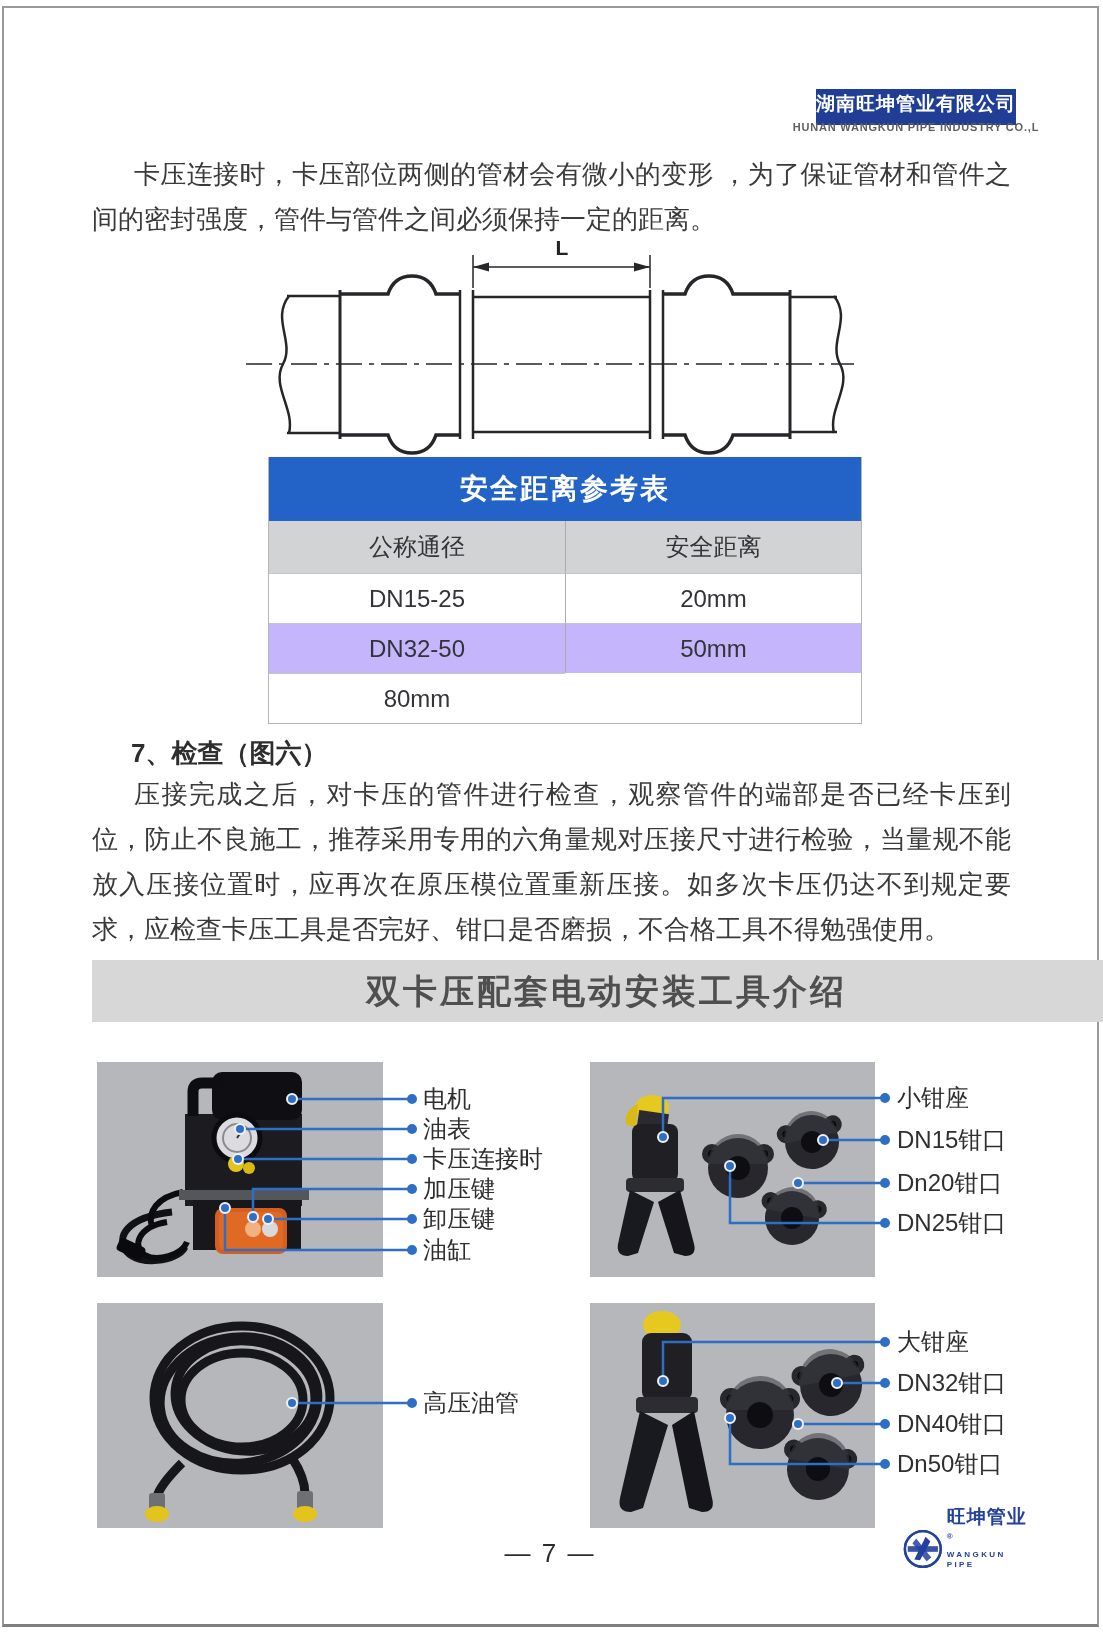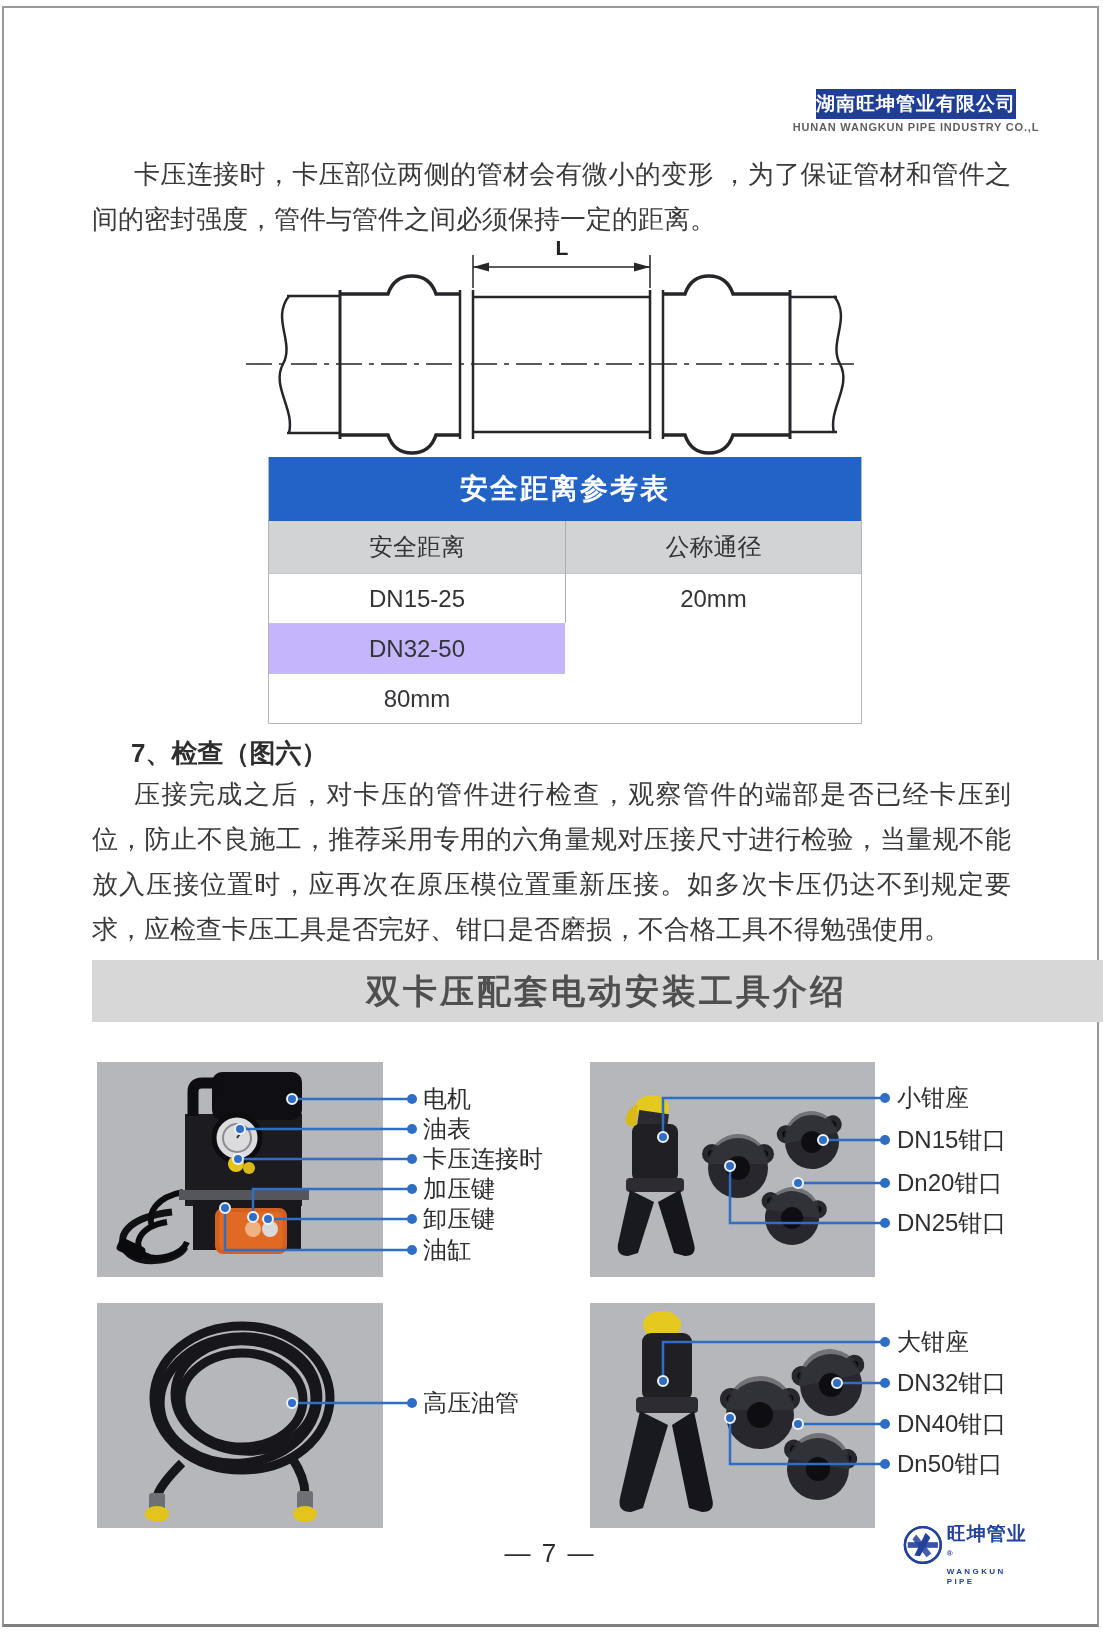--- a/index.html
+++ b/index.html
@@ -3,21 +3,21 @@
 <meta charset="utf-8">
 <style>
   * { margin:0; padding:0; box-sizing:border-box; }
   html,body { width:1103px; height:1632px; background:#ffffff; }
   body { font-family:"Liberation Sans", sans-serif; }
   #page { position:relative; width:1103px; height:1632px; background:#ffffff; overflow:hidden; }
   .page-border { position:absolute; left:2px; top:6px; width:1097px; height:1621px;
                  border:2px solid #97999b; border-bottom-width:3px; border-bottom-color:#7d7f81; }
 
   
-  .company-box { position:absolute; left:816px; top:89px; width:200px; height:30px;
+  .company-box { position:absolute; left:816px; top:89px; width:200px; height:36px;
                  background:#203e96; color:#fff; font-size:19px; font-weight:bold;
                  text-align:center; line-height:30px; letter-spacing:1px; }
   .company-en  { position:absolute; left:780px; top:121px; width:272px; text-align:center;
                  font-size:11px; font-weight:bold; color:#5d5f61; letter-spacing:0.8px; }
 
   
   .para { position:absolute; left:92px; width:919px; font-size:26px; line-height:45px;
           color:#3a3a3a; text-align:justify; text-indent:42px; }
   .para1 { top:152px; }
   .para2 { top:772px; }
@@ -55,21 +55,21 @@
   .leaders .ldot  { fill:#2f6ec5; }
   .leaders .edot  { fill:#2f6ec5; stroke:#eef2f8; stroke-width:2; }
 
   .callout { position:absolute; height:30px; line-height:30px; font-size:24px; color:#2f2f2f;
              font-weight:500; white-space:nowrap; }
   .ccol-l { left:423px; } .ccol-r { left:897px; }
 
   
   .page-num { position:absolute; left:430px; top:1538px; width:240px; text-align:center;
               font-size:26px; color:#2b2b2b; letter-spacing:2px; }
-  .logo { position:absolute; left:903px; top:1524px; width:130px; height:46px; display:flex; align-items:flex-start; }
+  .logo { position:absolute; left:903px; top:1524px; width:130px; height:46px; display:flex; align-items:flex-end; }
   .logo-text { margin-left:4px; }
   .logo-cn { font-size:19px; font-weight:bold; color:#24419c; letter-spacing:1px; line-height:20px; }
   .logo-cn sup { font-size:8px; }
   .logo-en { font-size:8px; font-weight:bold; color:#24419c; letter-spacing:2.4px; line-height:10px; }
 </style>
 </head>
 <body>
 
 <div id="page">
   <div class="page-border"></div>
@@ -104,29 +104,30 @@
     <path d="M233,55 V22 M410,55 V22" stroke-width="1.5"></path>
     <line x1="233" y1="34" x2="410" y2="34" stroke-width="1.5"></line>
     <polygon points="233,34 249,29.5 249,38.5" fill="#26262a" stroke="none"></polygon>
     <polygon points="410,34 394,29.5 394,38.5" fill="#26262a" stroke="none"></polygon>
     <text x="322" y="22" text-anchor="middle" font-size="21" font-weight="bold" fill="#222" stroke="none">L</text>
   </svg>
 
   <div class="stable">
     <div class="stable-title">安全距离参考表</div>
     <div class="strow">
+      <div class="stcell st-head">公称通径</div>
       <div class="stcell st-head">安全距离</div>
-      <div class="stcell st-head">公称通径</div>
     </div>
     <div class="strow">
       <div class="stcell st-data">DN15-25</div>
       <div class="stcell st-data">20mm</div>
     </div>
     <div class="strow">
       <div class="stcell st-data alt">DN32-50</div>
+      <div class="stcell st-data alt">50mm</div>
     </div>
     <div class="strow">
       <div class="stcell st-data">80mm</div>
     </div>
   </div>
 
   <div class="sec-heading">7、检查（图六）</div>
   <div class="para para2">压接完成之后，对卡压的管件进行检查，观察管件的端部是否已经卡压到位，防止不良施工，推荐采用专用的六角量规对压接尺寸进行检验，当量规不能放入压接位置时，应再次在原压模位置重新压接。如多次卡压仍达不到规定要求，应检查卡压工具是否完好、钳口是否磨损，不合格工具不得勉强使用。</div>
 
   <div class="banner">双卡压配套电动安装工具介绍</div>

